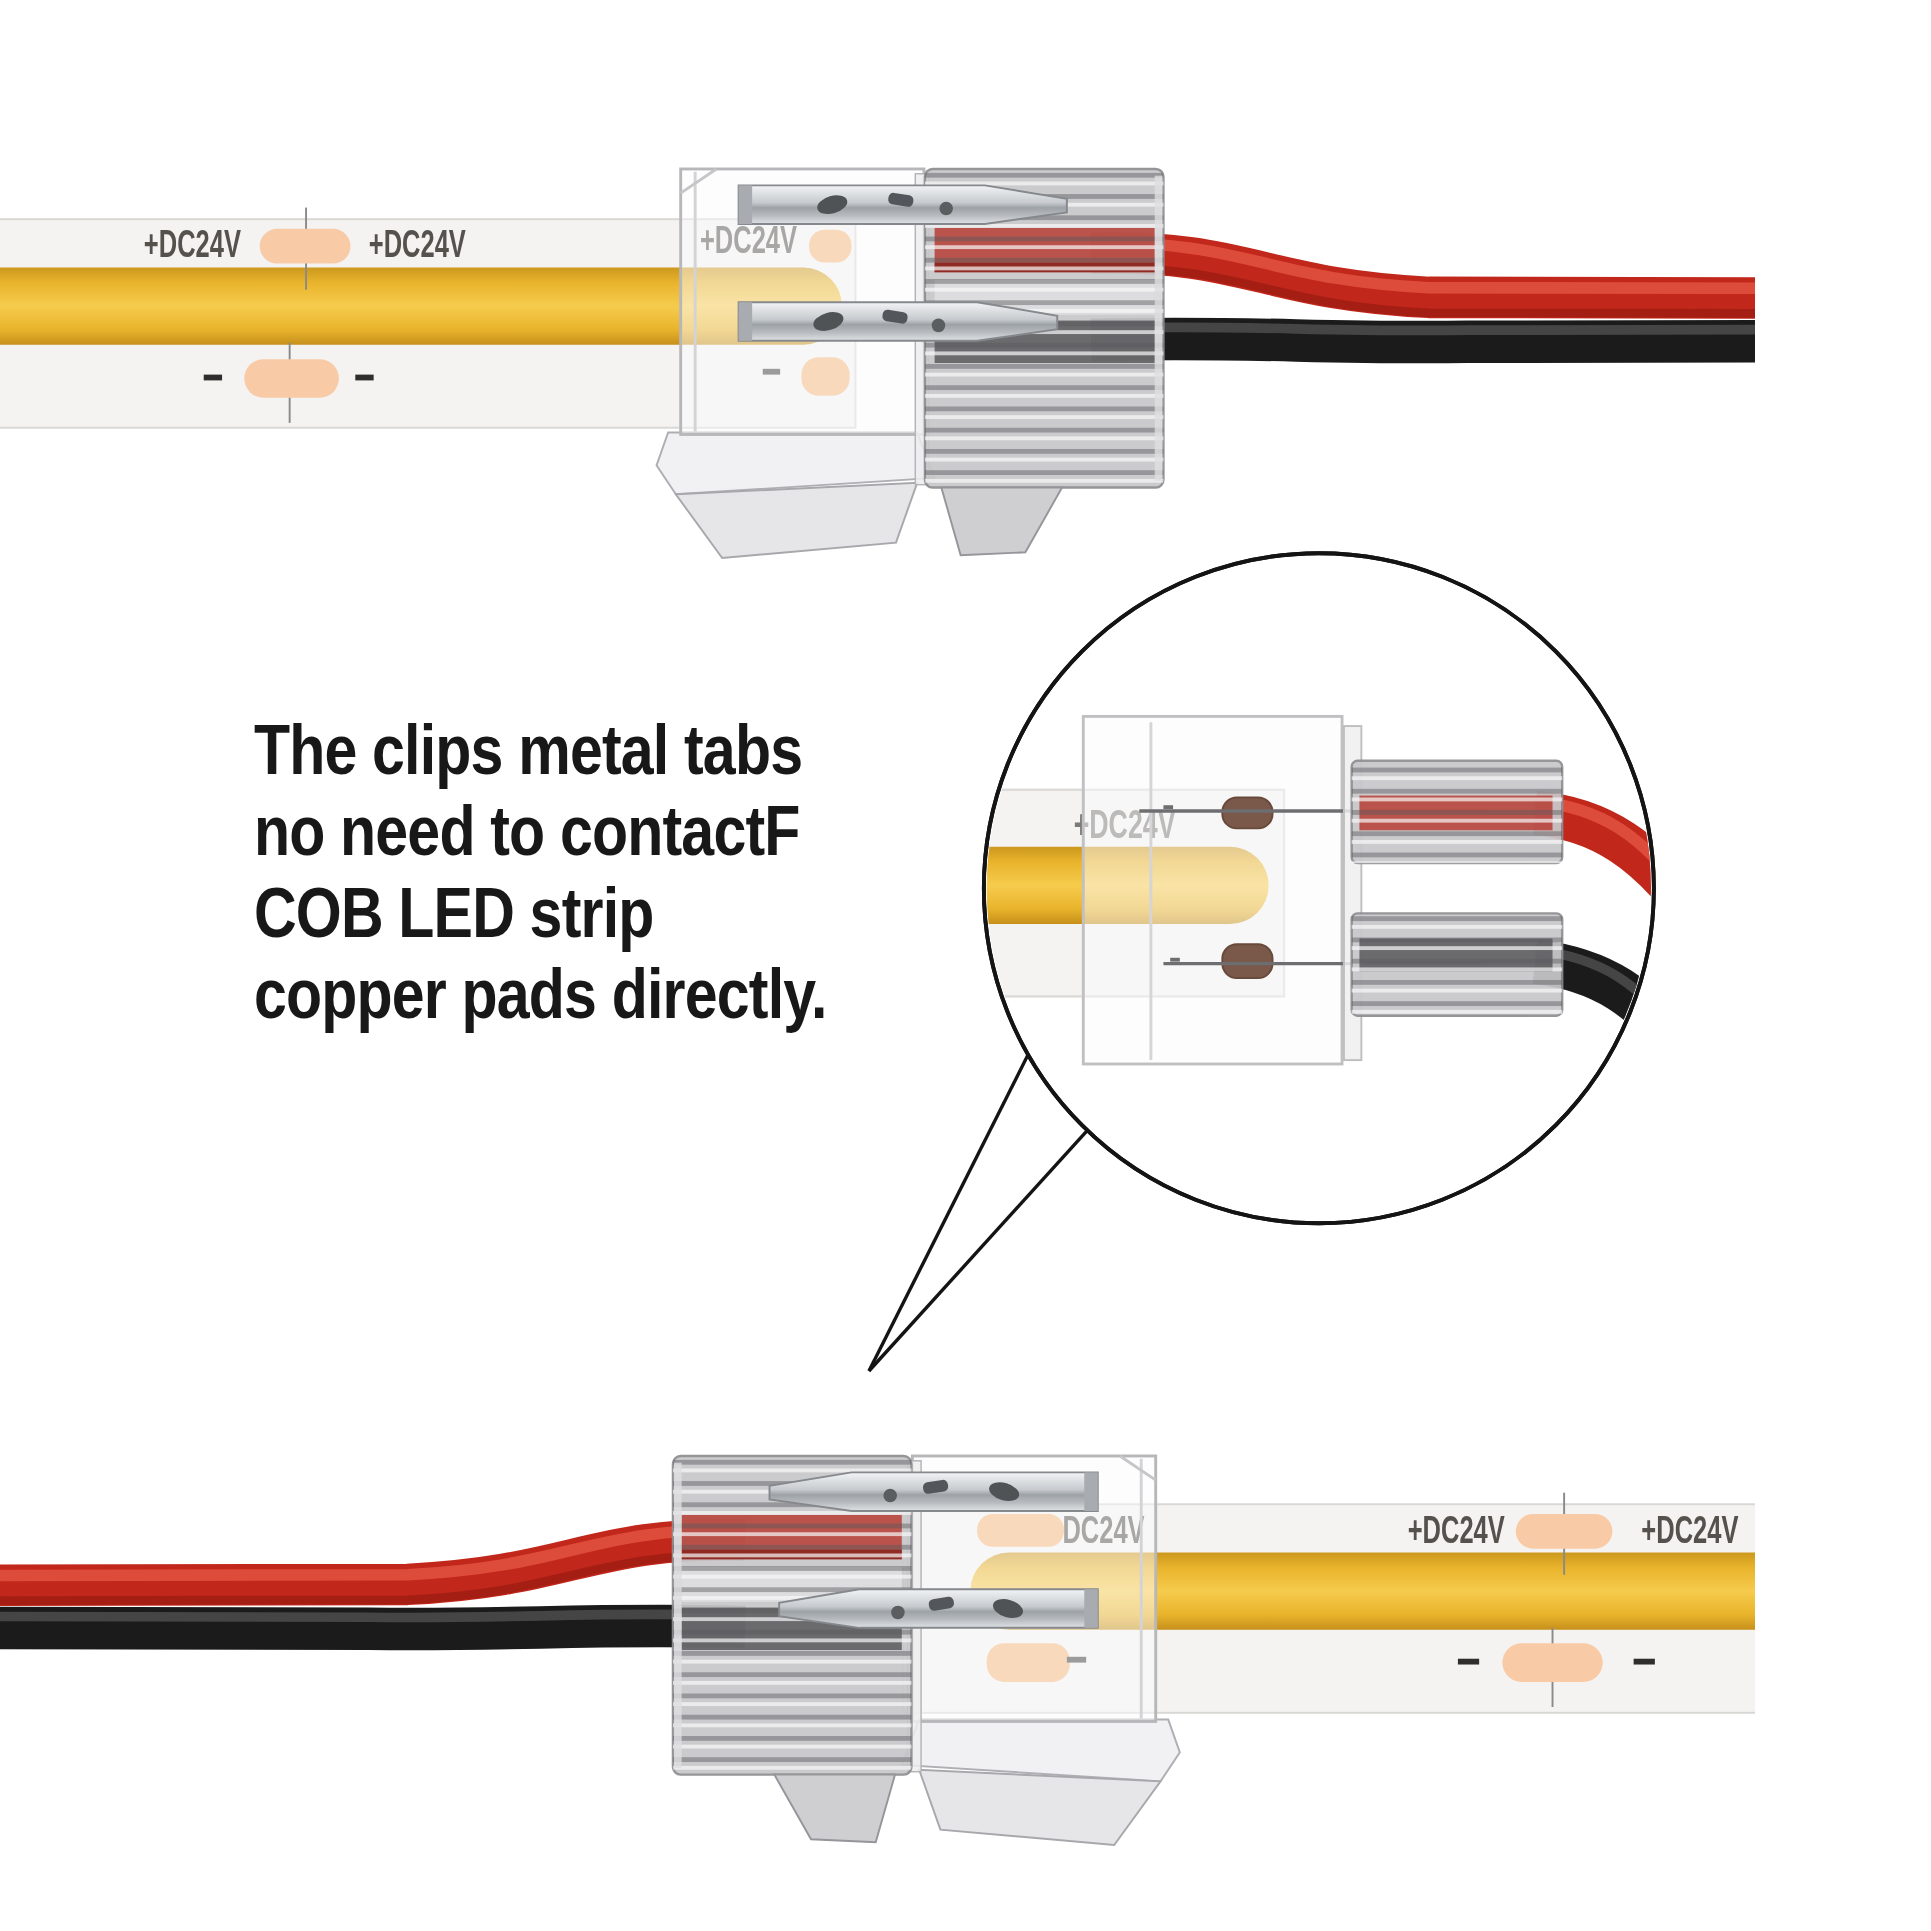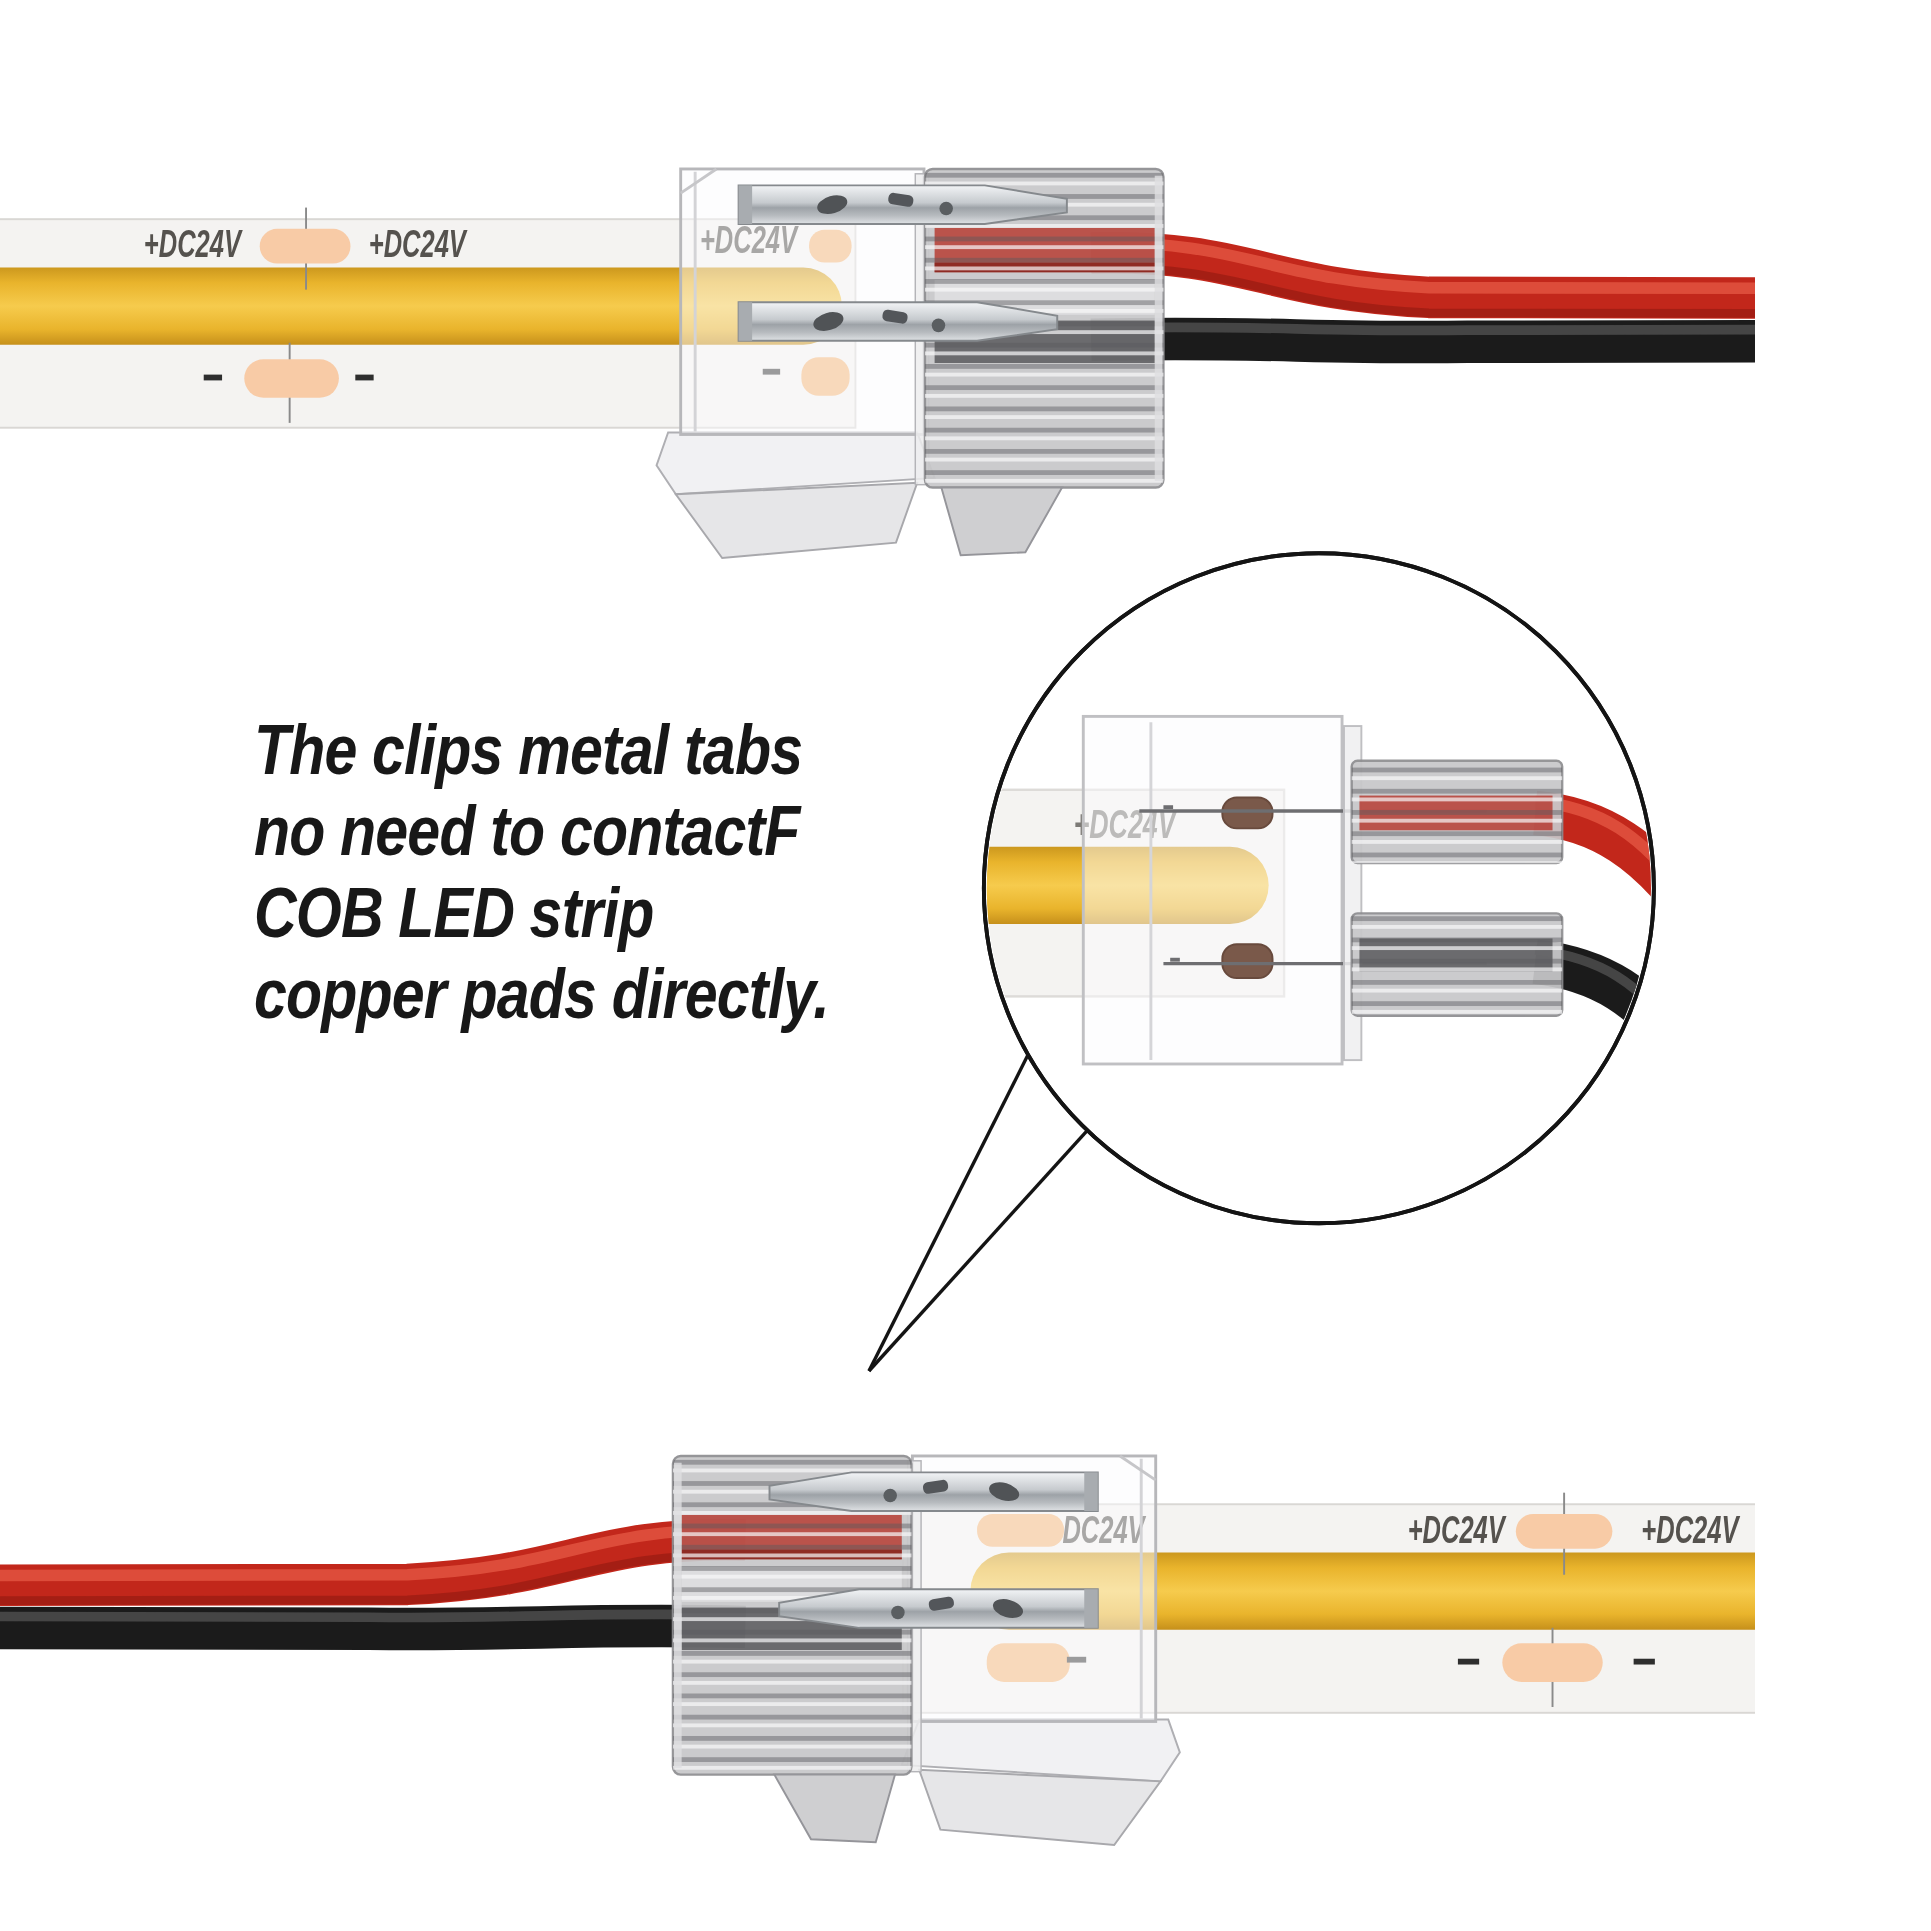--- a/index.html
+++ b/index.html
@@ -1,17 +1,17 @@
 <!DOCTYPE html>
 <html><head>
 <meta charset="utf-8">
 <style>
   html,body{margin:0;padding:0;background:#ffffff;}
   .stage{position:relative;width:1755px;height:1931px;background:#ffffff;overflow:hidden;
-         font-family:"Liberation Sans",sans-serif;font-style:italic;}
+         font-family:"Liberation Sans",sans-serif;}
   svg{display:block;position:absolute;left:0;top:0;}
   text{font-family:"Liberation Sans","DejaVu Sans",sans-serif;}
   .strip-label{font-weight:bold;font-size:40px;fill:#55524e;}
   .caption-line{font-weight:bold;font-size:72px;fill:#181818;letter-spacing:-1px;}
   .callout-label{font-weight:bold;font-size:42px;fill:#7c7a76;}
 </style>
 </head>
 <body>
 
 <div class="stage">

